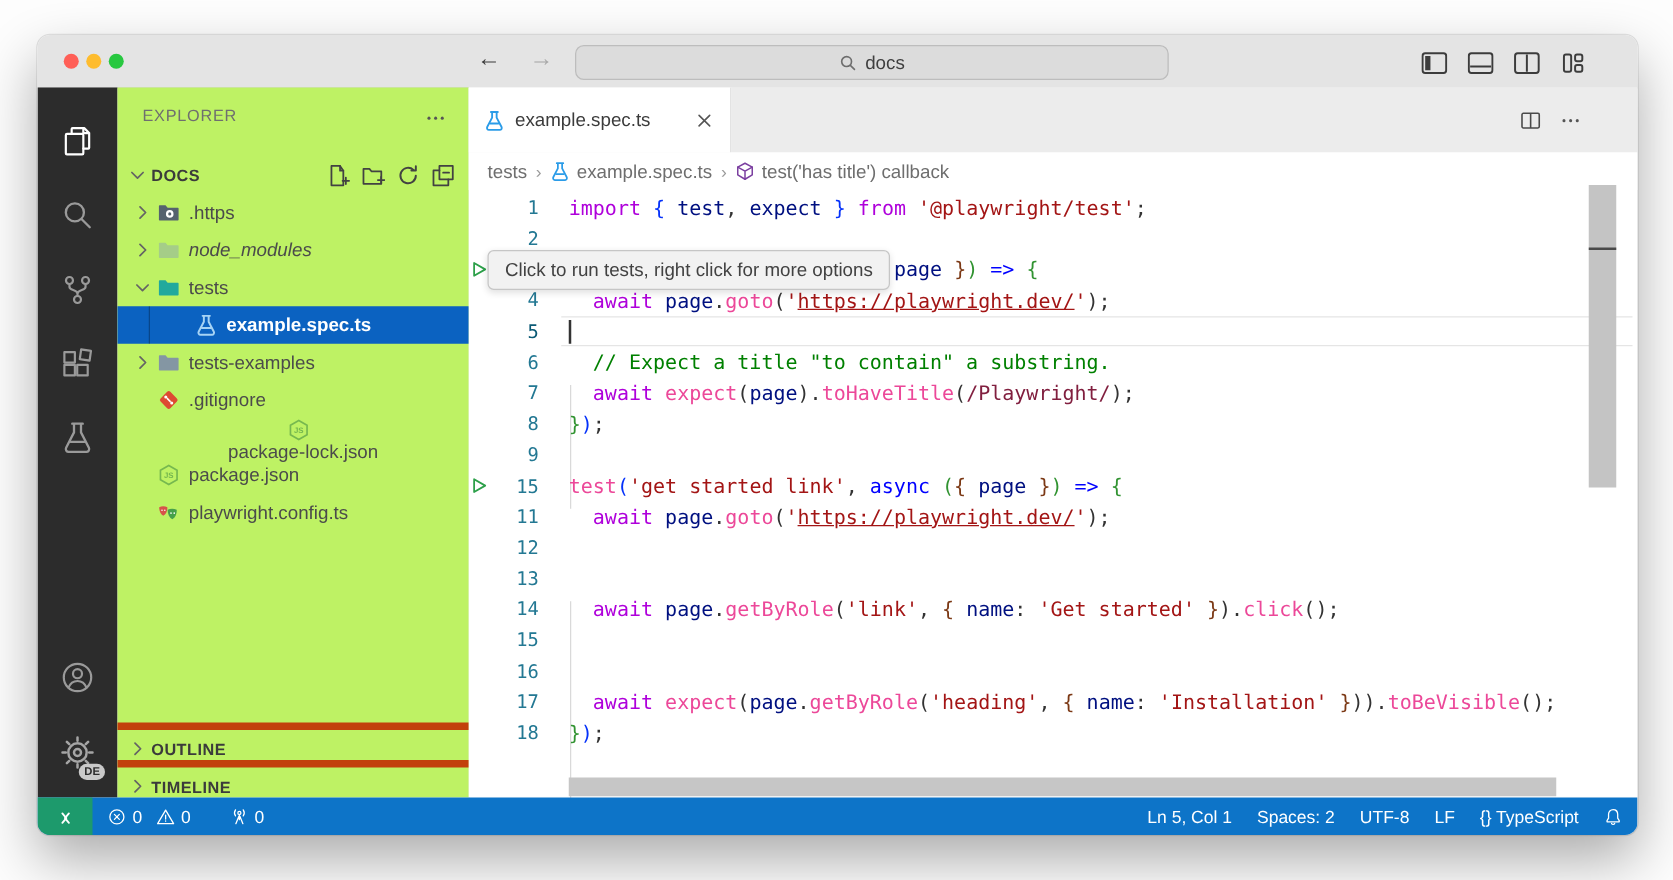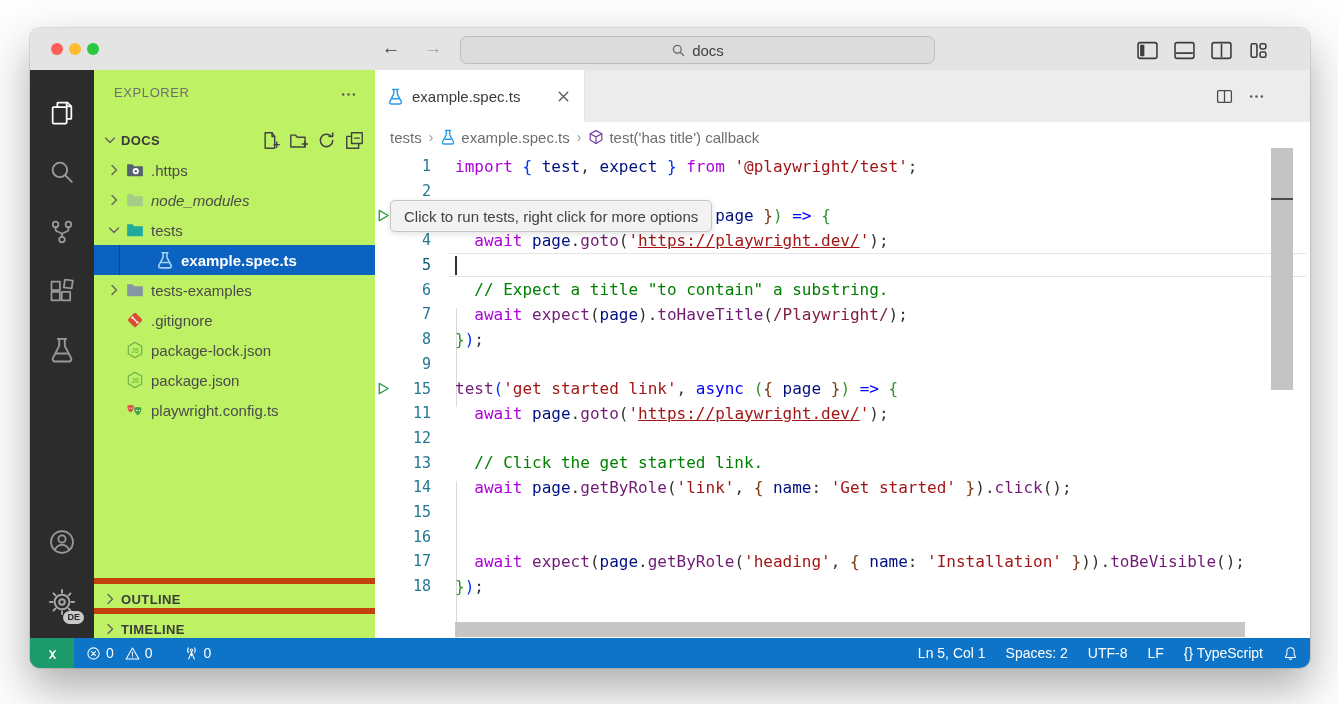--- a/index.html
+++ b/index.html
@@ -63,21 +63,21 @@
                      border-top:1px solid #e5e5e5;border-bottom:1px solid #e5e5e5;}
   .caret{position:absolute;left:80px;top:3px;width:1.5px;height:19px;background:#333;}
   .iguide{position:absolute;width:1px;background:#d9d9d9;left:81px;}
   .runtooltip{position:absolute;left:15px;top:130px;height:30px;padding:0 13px;display:flex;align-items:center;
               background:#f2f2f2;border:1px solid #c6c6c6;border-radius:5px;font-size:15px;color:#424242;
               box-shadow:0 2px 6px rgba(0,0,0,.12);z-index:5;white-space:nowrap;}
   .vscroll{position:absolute;left:896px;width:22px;top:78px;height:242px;background:#c4c4c4;z-index:4;}
   .vscroll .mark{position:absolute;left:0;right:0;top:50px;height:2px;background:#4a4a4a;}
   .hscroll{position:absolute;left:80px;width:790px;top:552px;height:15px;background:#c6c6c6;z-index:4;}
   
-  .t-kw{color:#af00db}.t-kw2{color:#0000ff}.t-var{color:#001080}.t-fn{color:#701a75}
+  .t-kw{color:#af00db}.t-kw2{color:#0000ff}.t-var{color:#001080}.t-fn{color:#ec4899}
   .t-str{color:#a31515}.t-strU{color:#a31515;text-decoration:underline}.t-rx{color:#811f3f}
   .t-cm{color:#008000}.t-pn{color:#333}.t-brB{color:#0431fa}.t-brG{color:#319331}.t-brM{color:#7b3814}
   
   .statusbar{position:absolute;left:0;right:0;bottom:0;height:30px;background:#0d74c8;color:#fff;font-size:14px;}
   .remote{position:absolute;left:0;top:0;width:44px;height:30px;background:#1d9a6c;display:flex;align-items:center;justify-content:center;}
   .sb-left{position:absolute;left:56px;top:0;height:30px;display:flex;align-items:center;gap:5px;}
   .sb-left .grp{display:flex;align-items:center;gap:5px;}
   .sb-right{position:absolute;right:12px;top:0;height:30px;display:flex;align-items:center;gap:20px;}
   .sb-ico{width:15px;height:15px;display:inline-flex;}
   svg{display:block;}
@@ -311,21 +311,21 @@
             <span class="ficon">
               <svg viewBox="0 0 16 16">
                 <rect x="3.1" y="3.1" width="9.8" height="9.8" rx="1.6" transform="rotate(45 8 8)" fill="#dd4b32"></rect>
                 <circle cx="5.9" cy="5.9" r="1.1" fill="#fff"></circle>
                 <circle cx="10.1" cy="10.1" r="1.1" fill="#fff"></circle>
                 <path d="M6.7 6.7l2.6 2.6" stroke="#fff" stroke-width="1.1"></path>
               </svg>
             </span>
             <span>.gitignore</span>
           </div>
-          <div class="trow" style="padding-left: 32px;">
+          <div class="trow" style="padding-left: 16px; flex-direction: column;">
             <span class="ficon">
               <svg viewBox="0 0 16 16">
                 <path d="M8 1.2 13.9 4.6v6.8L8 14.8 2.1 11.4V4.6z" fill="none" stroke="#76b84f" stroke-width="1.2"></path>
                 <text x="8" y="10.4" font-size="5.6" font-weight="bold" fill="#76b84f" text-anchor="middle" font-family="Liberation Sans,sans-serif">JS</text>
               </svg>
             </span>
             <span>package-lock.json</span>
           </div>
           <div class="trow" style="padding-left: 32px;">
             <span class="ficon">
@@ -482,21 +482,21 @@
           <div class="cline">
             <span class="lnum">11</span>
             <span class="ltext"><span class="t-pn">  </span><span class="t-kw">await</span><span class="t-pn"> </span><span class="t-var">page</span><span class="t-pn">.</span><span class="t-fn">goto</span><span class="t-pn">(</span><span class="t-str">'</span><span class="t-strU">https://playwright.dev/</span><span class="t-str">'</span><span class="t-pn">);</span></span>
           </div>
           <div class="cline">
             <span class="lnum">12</span>
             <span class="ltext"></span>
           </div>
           <div class="cline">
             <span class="lnum">13</span>
-            <span class="ltext"><span class="t-pn">  </span><span class="t-cm">// Click the get started link.</span></span>
+            <span class="ltext"><span class="t-pn">  </span></span>
           </div>
           <div class="cline">
             <span class="lnum">14</span>
             <span class="ltext"><span class="t-pn">  </span><span class="t-kw">await</span><span class="t-pn"> </span><span class="t-var">page</span><span class="t-pn">.</span><span class="t-fn">getByRole</span><span class="t-pn">(</span><span class="t-str">'link'</span><span class="t-pn">, </span><span class="t-brM">{</span><span class="t-pn"> </span><span class="t-var">name</span><span class="t-pn">: </span><span class="t-str">'Get started'</span><span class="t-pn"> </span><span class="t-brM">}</span><span class="t-pn">).</span><span class="t-fn">click</span><span class="t-pn">();</span></span>
           </div>
           <div class="cline">
             <span class="lnum">15</span>
             <span class="ltext"></span>
           </div>
           <div class="cline">

